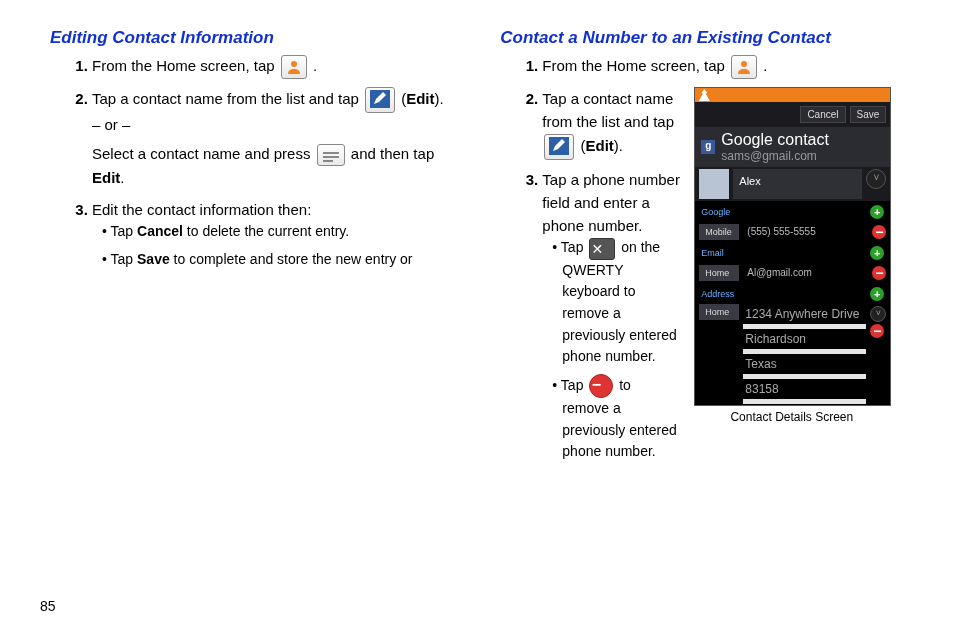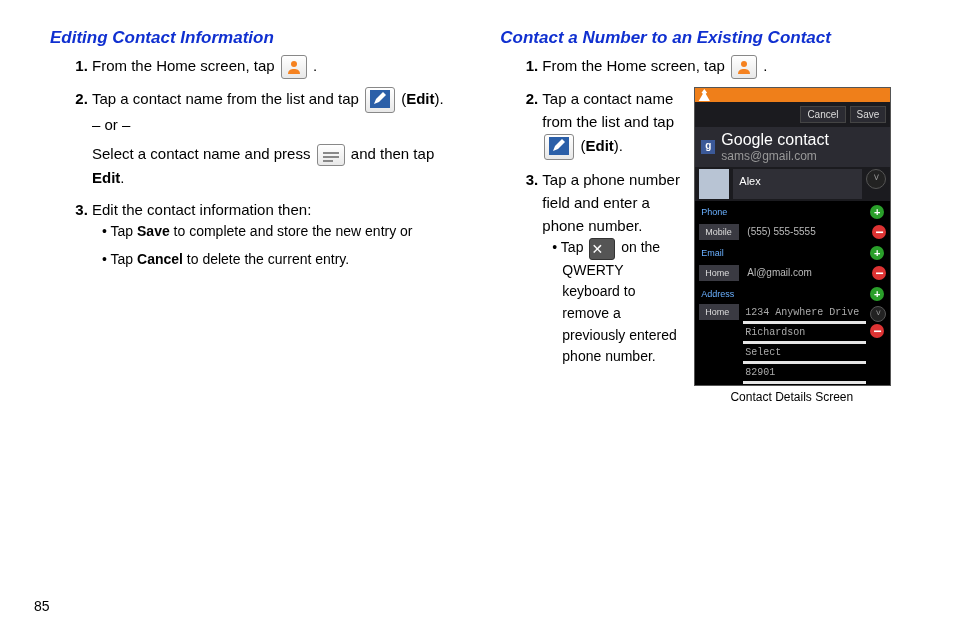--- a/index.html
+++ b/index.html
@@ -80,21 +80,21 @@
     font-weight: bold;
     font-size: 16px;
     color: #fff;
     margin: 0 2px;
   }
   .icon-round.plus { background:#2a9f2a; border:1px solid #188018;}
   .icon-round.minus { background:#d33; border:1px solid #a22;}
   .page-num {
     position: absolute;
     bottom: 22px;
-    left: 34px;
+    left: 40px;
     font-size: 14px;
   }
   
   .right-flex { display: flex; gap: 14px; }
   .phone-wrap { width: 195px; }
   .phone {
     width: 195px;
     border: 1px solid #555;
     background: #000;
     font-size: 10px;
@@ -171,21 +171,21 @@
   }
   .phone .field {
     flex:1;color:#bbb;font-size:10px;padding:3px 4px;
   }
   .phone .addr-row {
     display:flex;padding:1px 4px;gap:4px;
   }
   .phone .addr-row .typebtn { height:16px; }
   .phone .addr-col { flex:1; }
   .phone .addr-col .aline {
-    font-size:10px;color:#aaa;padding:3px 2px;border-bottom:3px solid #e5e5e5;font-family:Liberation Mono, monospace;
+    font-size:12px;color:#aaa;padding:3px 2px;border-bottom:5px solid #e5e5e5;
   }
   .phone-caption {
     text-align:center;
     font-size:12px;
     margin-top:4px;
   }
   .step3-right-text { width: 180px; }
   svg.inline { vertical-align: middle; }
 </style>
 </head>
@@ -222,24 +222,24 @@
               <rect x="1" y="1" width="16" height="2" fill="#888"></rect>
               <rect x="1" y="5" width="16" height="2" fill="#888"></rect>
               <rect x="1" y="9" width="10" height="2" fill="#888"></rect>
             </svg>
         </span>
         <span> and then tap </span><span class="bold">Edit</span><span>.</span>
       </li>
       <li>
         <span>Edit the contact information then:</span>
         <div class="bul">
-          <span>Tap </span><span class="bold">Save</span><span> to complete and store the new entry or</span>
+          <span>Tap </span><span class="bold">Cancel</span><span> to delete the current entry.</span>
         </div>
         <div class="bul">
-          <span>Tap </span><span class="bold">Cancel</span><span> to delete the current entry.</span>
+          <span>Tap </span><span class="bold">Save</span><span> to complete and store the new entry or</span>
         </div>
       </li>
     </ol>
   </div>
 
   <div class="col right">
     <div class="heading">Contact a Number to an Existing Contact</div>
     <ol>
       <li>
         <span>From the Home screen, tap </span>
@@ -266,20 +266,25 @@
             </span>
             <span> (</span><span class="bold">Edit</span><span>).</span>
           </li>
           <li>
             <span>Tap a phone number field and enter a phone number.</span>
             <div class="bul">
               <span>Tap </span>
               <span class="icon-box x">✕</span>
               <span> on the QWERTY keyboard to remove a previously entered phone number.</span>
             </div>
+            <div class="bul">
+              <span>Tap </span>
+              <span class="icon-round minus">−</span>
+              <span> to remove a previously entered phone number.</span>
+            </div>
           </li>
         </ol>
       </div>
 
       <div class="phone-wrap">
         <div class="phone">
           <div class="topbar">
               <div class="person"></div>
             </div>
           <div class="header">
@@ -292,21 +297,21 @@
               <div style="color:#fff;font-size:16px">Google contact</div>
               <div style="color:#999;font-size:12px">sams@gmail.com</div>
             </div>
           </div>
           <div class="namebar">
             <div class="avatar"></div>
             <div class="namefield">Alex</div>
             <div class="expand">˅</div>
           </div>
           <div class="section-label">
-            <span>Phone</span>
+            <span>Google</span>
             <span class="addbtn">+</span>
           </div>
           <div class="row">
             <div class="typebtn">Mobile</div>
             <div class="field">(555) 555-5555</div>
             <span class="rembtn">−</span>
           </div>
           <div class="section-label">
             <span>Email</span>
             <span class="addbtn">+</span>
@@ -318,22 +323,22 @@
           </div>
           <div class="section-label">
             <span>Address</span>
             <span class="addbtn">+</span>
           </div>
           <div class="addr-row">
             <div class="typebtn">Home</div>
             <div class="addr-col">
               <div class="aline">1234 Anywhere Drive</div>
               <div class="aline">Richardson</div>
-              <div class="aline">Select</div>
-              <div class="aline">82901</div>
+              <div class="aline">Texas</div>
+              <div class="aline">83158</div>
             </div>
             <div style="display:flex;flex-direction:column;gap:2px;padding-top:2px">
               <div class="expand" style="width:14px;height:14px;line-height:12px;font-size:9px">˅</div>
               <span class="rembtn">−</span>
             </div>
           </div>
         </div>
         <div class="phone-caption">Contact Details Screen</div>
       </div>
     </div>

